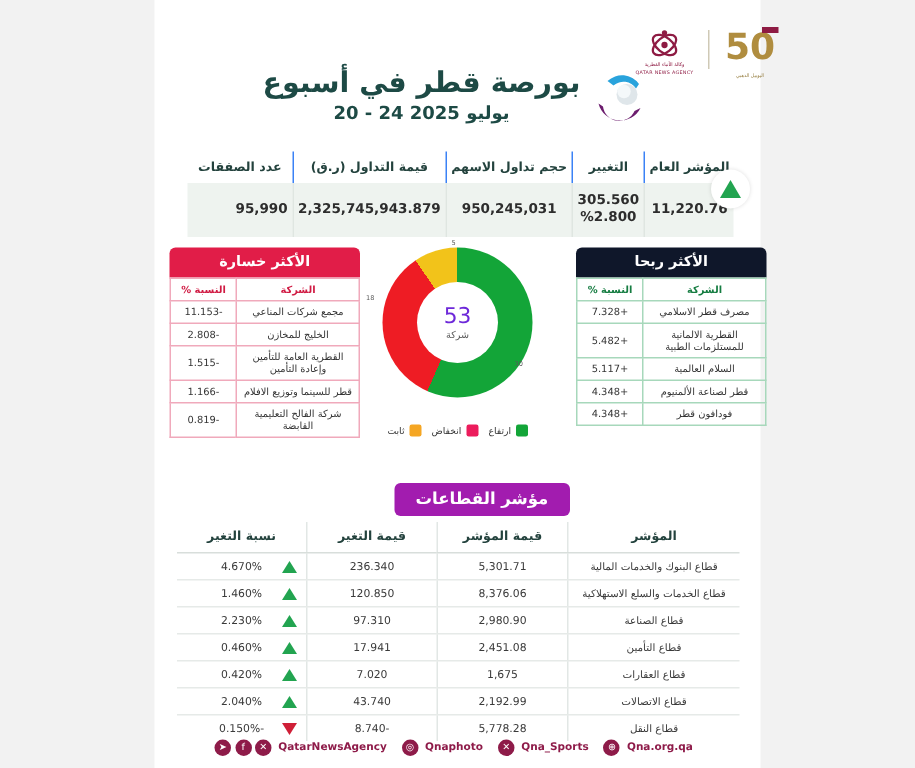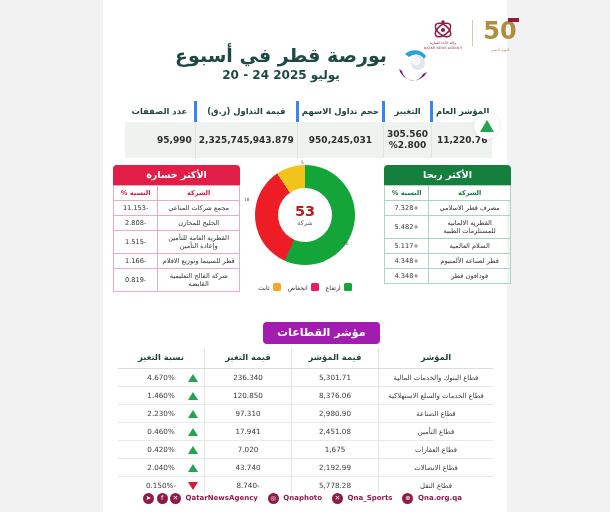--- a/index.html
+++ b/index.html
@@ -43,21 +43,21 @@
   }
 
   
   .summary{
     position:absolute;left:125px;top:101px;width:360px;
     border-collapse:collapse;direction:rtl;
   }
   .summary th{
     font-size:8.4px;font-weight:bold;color:#23423d;
     padding:5px 3px 6px;background:#ffffff;
-    border-left:3px solid #3b82f6;text-align:center;white-space:nowrap;
+    border-left:1px solid #3b82f6;text-align:center;white-space:nowrap;
   }
   .summary th:last-child{border-left:none;}
   .summary td{
     font-size:9px;font-weight:bold;color:#2d2d2d;background:#eef3ef;
     padding:7px 3px;text-align:center;border-left:1px solid #dfe6e1;
     white-space:nowrap;
   }
   .summary td:last-child{border-left:none;padding-left:32px;}
   .cell-index{color:#1a9a4b;}
   .cell-chg{color:#1a9a4b;line-height:11px;font-size:8.2px;}
@@ -71,21 +71,21 @@
 
   
   .panel{position:absolute;top:165px;width:127px;}
   .panel-losers{left:113px;}
   .panel-gainers{left:384px;}
   .panel-head{
     font-size:9.6px;font-weight:bold;color:#fff;text-align:center;
     padding:4px 0 5px;border-radius:4px 4px 0 0;
   }
   .losers .panel-head{background:#e11d48;}
-  .gainers .panel-head{background:#15803d;}
+  .gainers .panel-head{background:#0f172a;}
   .ptable{width:100%;border-collapse:collapse;direction:rtl;table-layout:fixed;}
   .ptable th{
     font-size:6.6px;font-weight:bold;padding:3px 2px;text-align:center;background:#fff;
   }
   .ptable td{
     font-size:6.6px;padding:3px 2px;text-align:center;color:#333;line-height:8px;
   }
   .losers .ptable th,.losers .ptable td{border:.7px solid #f0a9bb;}
   .losers .ptable th{color:#d01b43;}
   .gainers .ptable th,.gainers .ptable td{border:.7px solid #a7d8bb;}
@@ -95,21 +95,21 @@
 
   
   .donut-wrap{position:absolute;left:248px;top:163px;width:114px;height:130px;}
   .donut{
     position:absolute;left:7px;top:2px;width:100px;height:100px;border-radius:50%;
   }
   .donut-hole{
     position:absolute;left:30px;top:25px;width:54px;height:54px;border-radius:50%;
     background:#fff;display:flex;flex-direction:column;align-items:center;justify-content:center;
   }
-  .donut-num{font-size:14.5px;font-weight:bold;color:#b91c1c;line-height:15px;}
+  .donut-num{font-size:14.5px;font-weight:normal;color:#6d28d9;line-height:15px;}
   .donut-lbl{font-size:6.4px;color:#555;line-height:8px;}
   .seg-tag{position:absolute;font-size:4.4px;color:#5a5a5a;}
   .legend{
     position:absolute;left:-6px;top:120px;width:126px;
     display:flex;flex-direction:row;justify-content:center;gap:7px;direction:rtl;
   }
   .lg{display:flex;align-items:center;gap:3px;}
   .lg-sw{width:8px;height:8px;border-radius:1.5px;}
   .lg-tx{font-size:6.2px;color:#333;}
 

